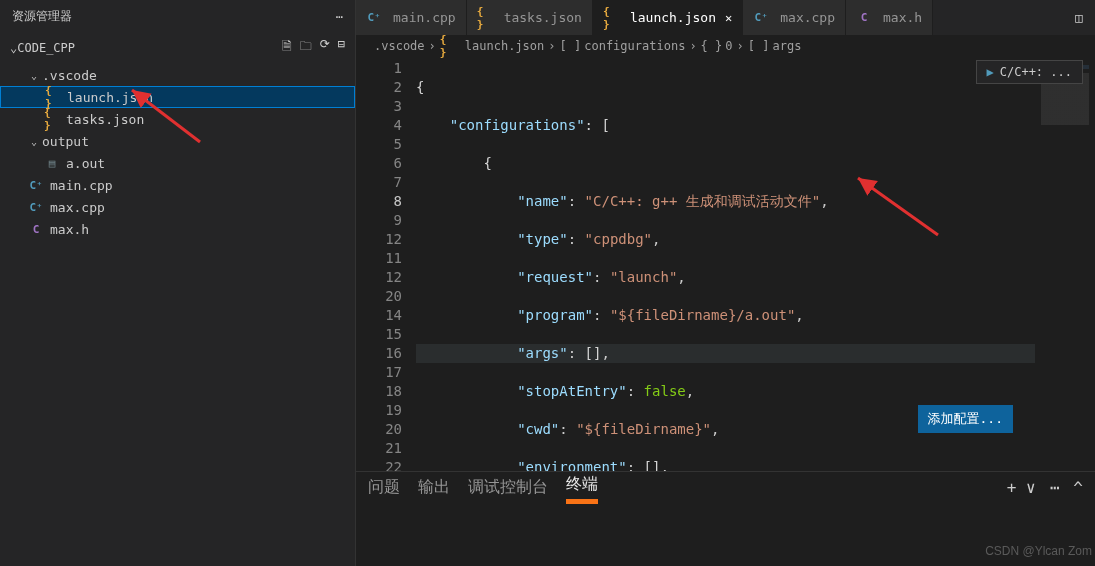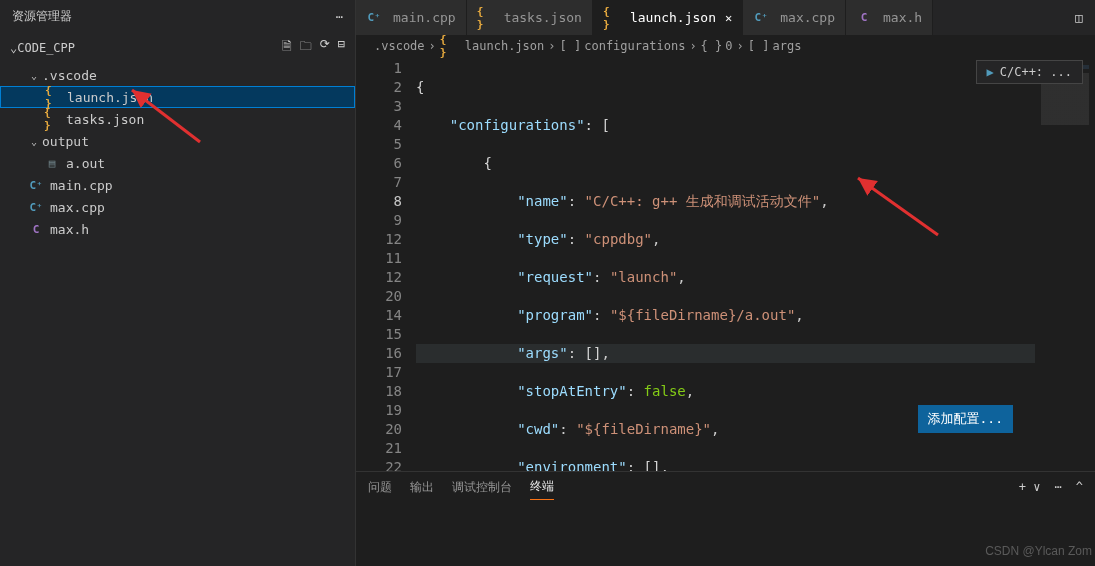--- a/index.html
+++ b/index.html
@@ -35,23 +35,23 @@
 .code { flex:1; padding-top:2px; white-space:pre; overflow:hidden; }
 .code .line { height:19px; }
 .code .line.hl { background:#2a2d2e; }
 .p-brace { color:#d4d4d4; }
 .p-key { color:#9cdcfe; }
 .p-str { color:#ce9178; }
 .p-bool { color:#84cc16; }
 .minimap { width:60px; background:#1e1e1e; position:relative; }
 .minimap .mini-content { position:absolute; top:8px; right:6px; width:48px; height:80px; background:linear-gradient(#2a3a4a 0 4px,transparent 4px 8px,#3a3a3a 8px 60px,transparent 60px); opacity:.6; }
 .panel { height:95px; border-top:1px solid #333; background:#1e1e1e; display:flex; flex-direction:column; }
-.panel-tabs { display:flex; height:30px; align-items:center; padding:0 12px; gap:18px; font-size:12px; }
+.panel-tabs { display:flex; height:30px; align-items:center; padding:0 12px; gap:18px; font-size:16px; }
 .ptab { color:#969696; cursor:pointer; padding:4px 0; }
-.ptab.active { color:#e7e7e7; border-bottom:1px solid #f97316; }
+.ptab.active { color:#e7e7e7; border-bottom:5px solid #f97316; }
 .panel-right { margin-left:auto; display:flex; gap:14px; color:#ccc; }
 .panel-body { flex:1; padding:6px 16px; font-family:Consolas,monospace; font-size:13px; color:#ccc; }
 .task-chip { position:absolute; right:12px; top:60px; background:#252526; border:1px solid #454545; padding:4px 10px; font-size:12px; display:flex; align-items:center; gap:6px; }
 .task-chip .sq { color:#519aba; }
 .add-config { position:absolute; background:#0e639c; color:#fff; font-size:13px; padding:5px 10px; right:82px; top:405px; cursor:pointer; }
 .watermark { position:absolute; right:3px; bottom:8px; color:#5a5a5a; font-size:12px; font-family:sans-serif; }
 svg.arrow { position:absolute; pointer-events:none; }
 </style>
 </head>
 <body>

